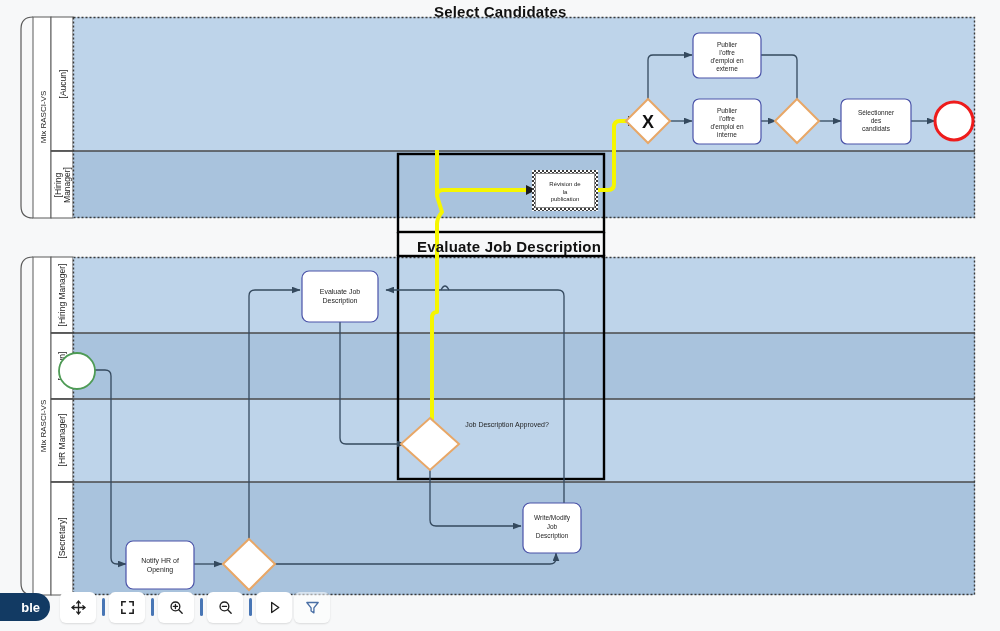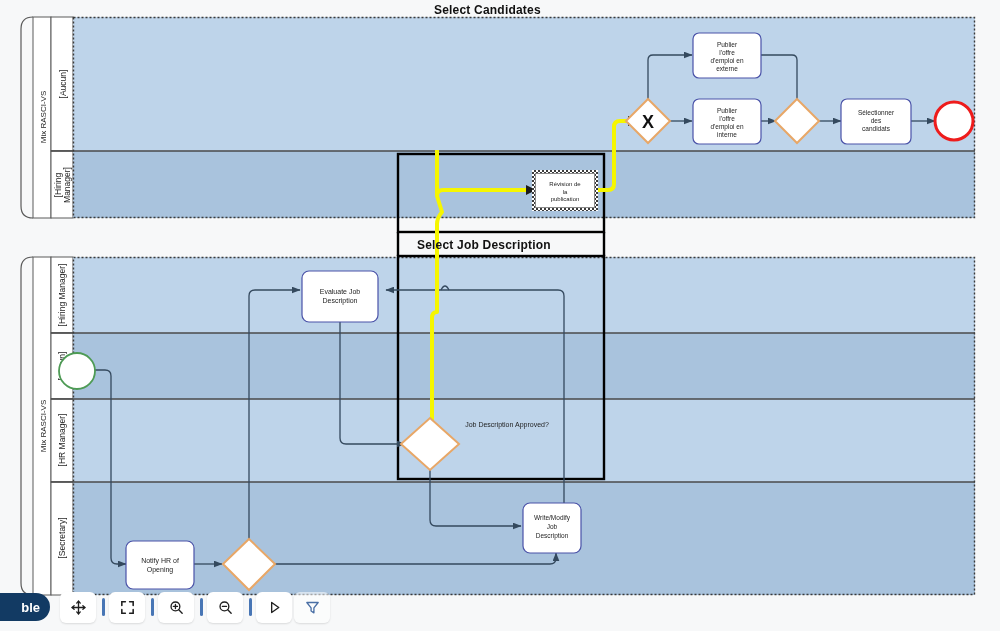--- a/index.html
+++ b/index.html
@@ -36,33 +36,33 @@
     border-radius:0 14px 14px 0;
     color:#ffffff;
     font-size:13px;font-weight:600;
     display:flex;align-items:center;justify-content:flex-end;
     padding-right:10px;
     box-sizing:border-box;
     z-index:41;
   }
   .ttl{
     position:absolute;
-    font-size:12px;font-weight:bold;color:#111;
+    font-size:15px;font-weight:bold;color:#111;
     letter-spacing:.2px;
     white-space:nowrap;
     z-index:20;
   }
 </style>
 </head>
 <body>
 
 <div id="canvas">
 
   <div class="ttl" style="left:434px;top:3px;">Select Candidates</div>
-  <div class="ttl" style="left:417px;top:238px;">Select Job Description</div>
+  <div class="ttl" style="left:417px;top:238px;">Evaluate Job Description</div>
 
   <svg class="svg-layer" width="1000" height="631" viewBox="0 0 1000 631">
     <defs>
       <marker id="arw" markerWidth="9" markerHeight="7" refX="8.4" refY="3.5" orient="auto" markerUnits="userSpaceOnUse">
         <path d="M0,0 L9,3.5 L0,7 z" fill="#34495e"></path>
       </marker>
       <marker id="arwY" markerWidth="9" markerHeight="7" refX="8.4" refY="3.5" orient="auto" markerUnits="userSpaceOnUse">
         <path d="M0,0 L9,3.5 L0,7 z" fill="#1c1c1c"></path>
       </marker>
       <pattern id="hatch" width="4" height="4" patternUnits="userSpaceOnUse">

